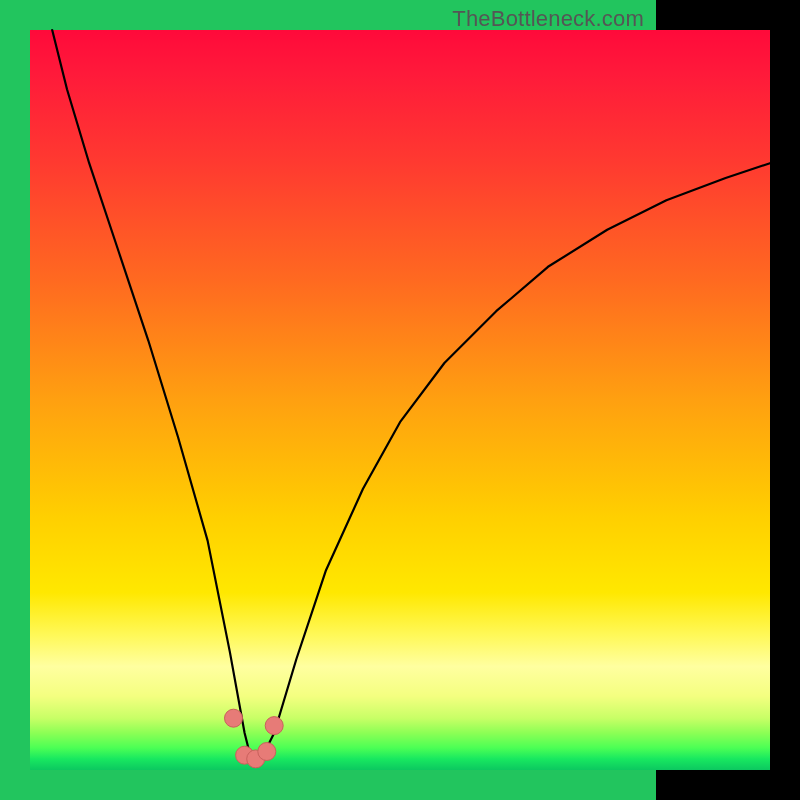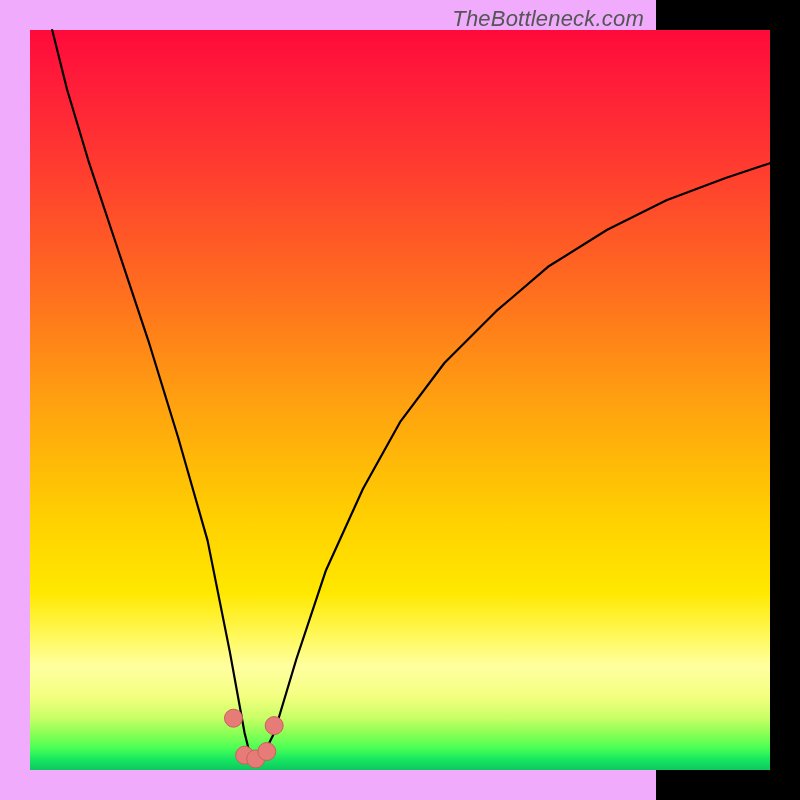--- a/index.html
+++ b/index.html
@@ -8,22 +8,21 @@
     width: 800px;
     height: 800px;
     overflow: hidden;
     background: #000;
     font-family: Arial, Helvetica, sans-serif;
   }
   .frame {
     position: relative;
     width: 656px;
     height: 800px;
-    background: #f0abfc;
-    font-style: italic;
+    background: #22c55e;
   }
   .plot-area {
     position: absolute;
     left: 30px;
     top: 30px;
     width: 740px;
     height: 740px;
     
     background: linear-gradient(
       to bottom,

